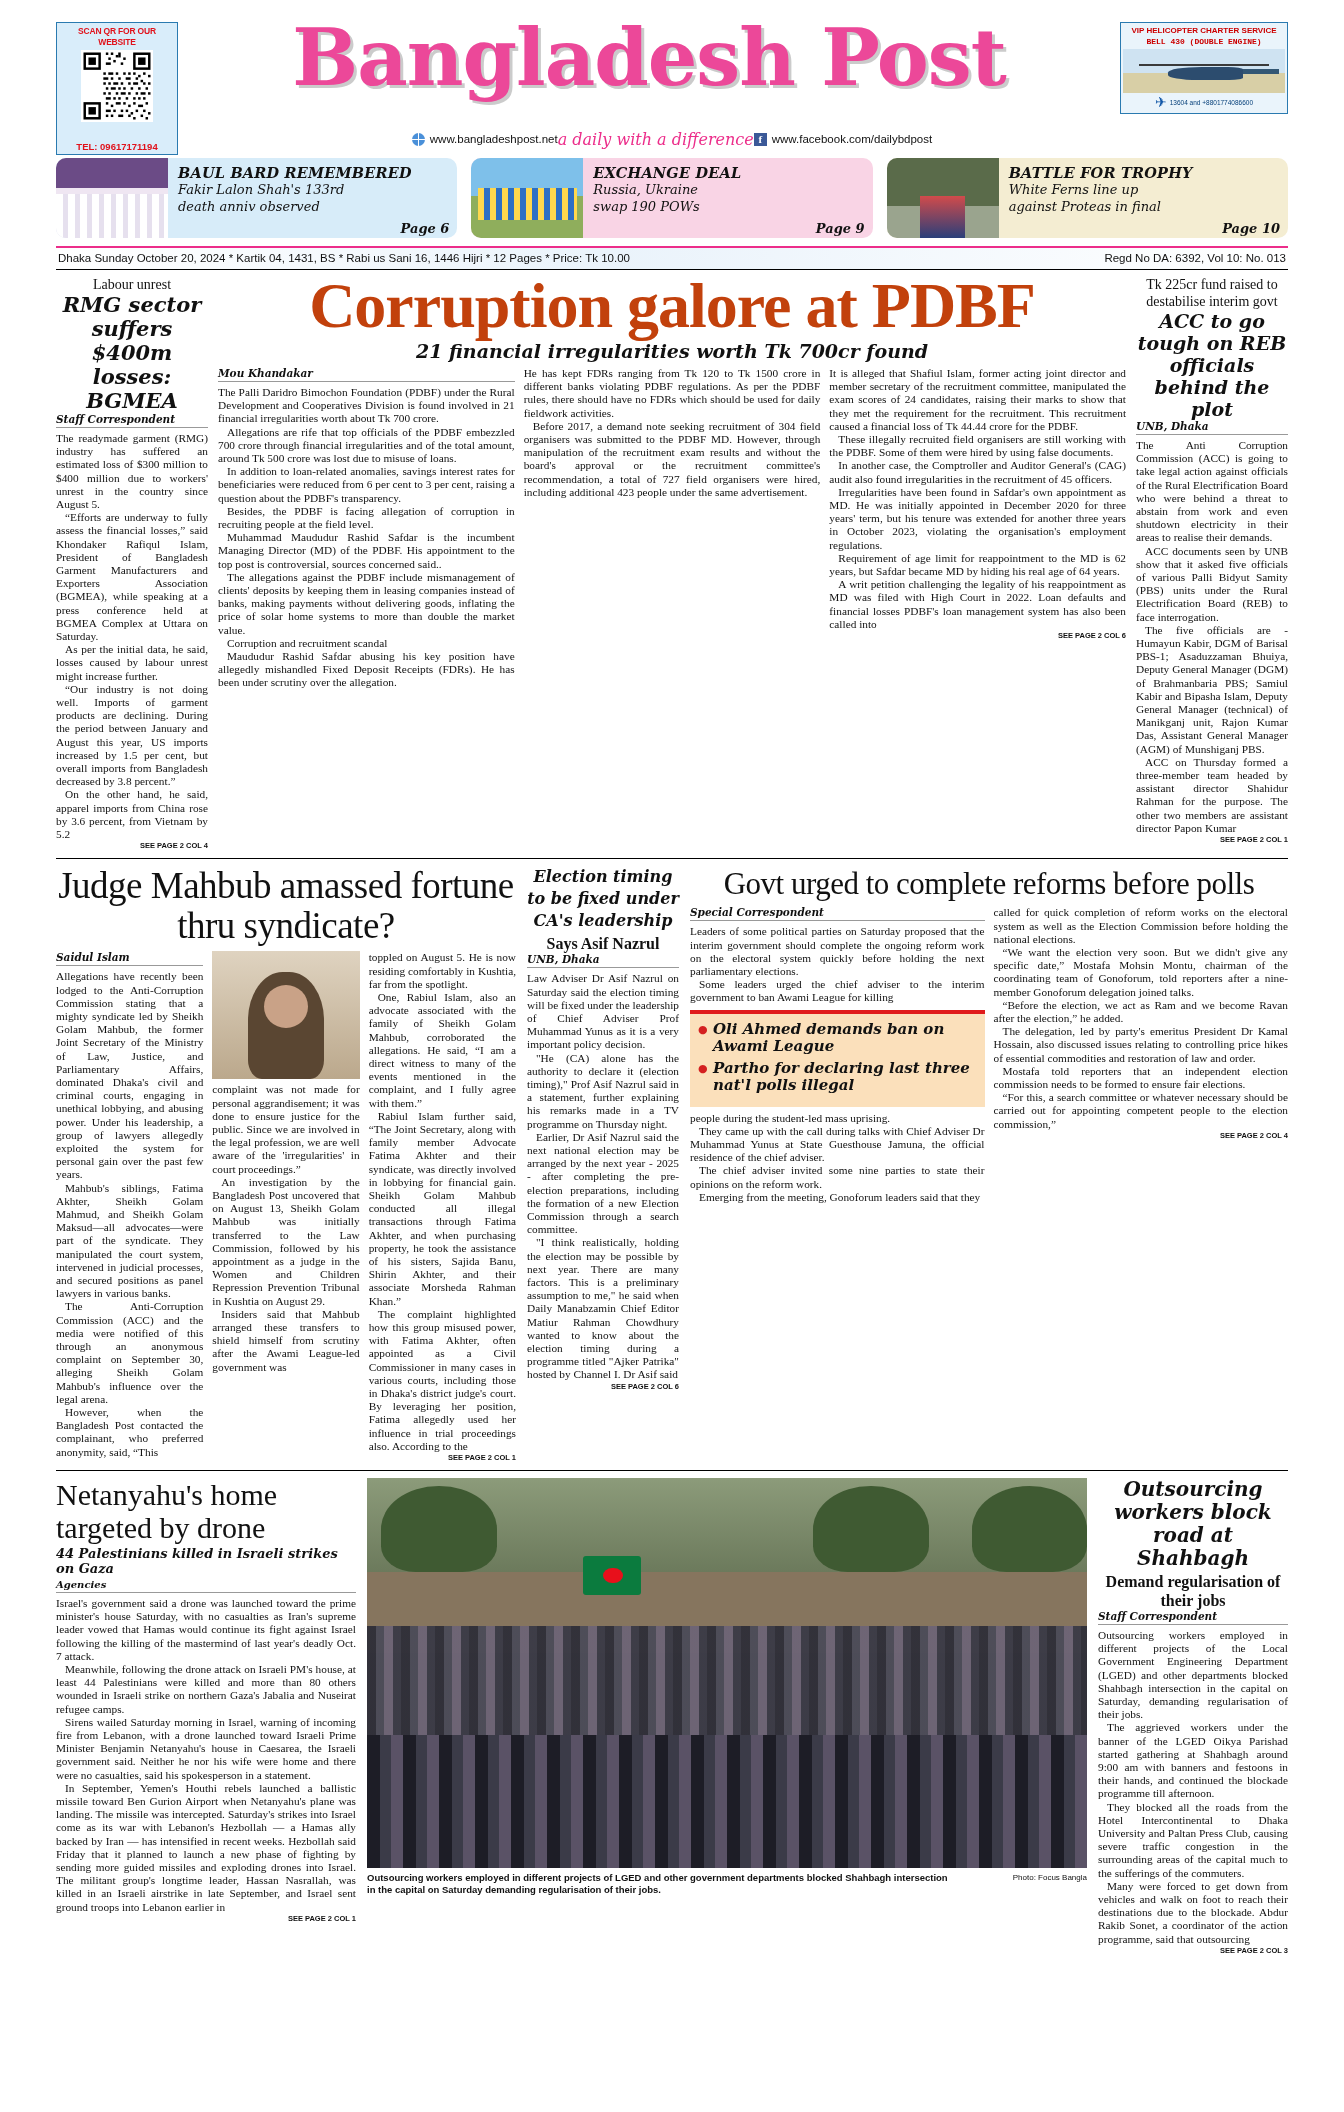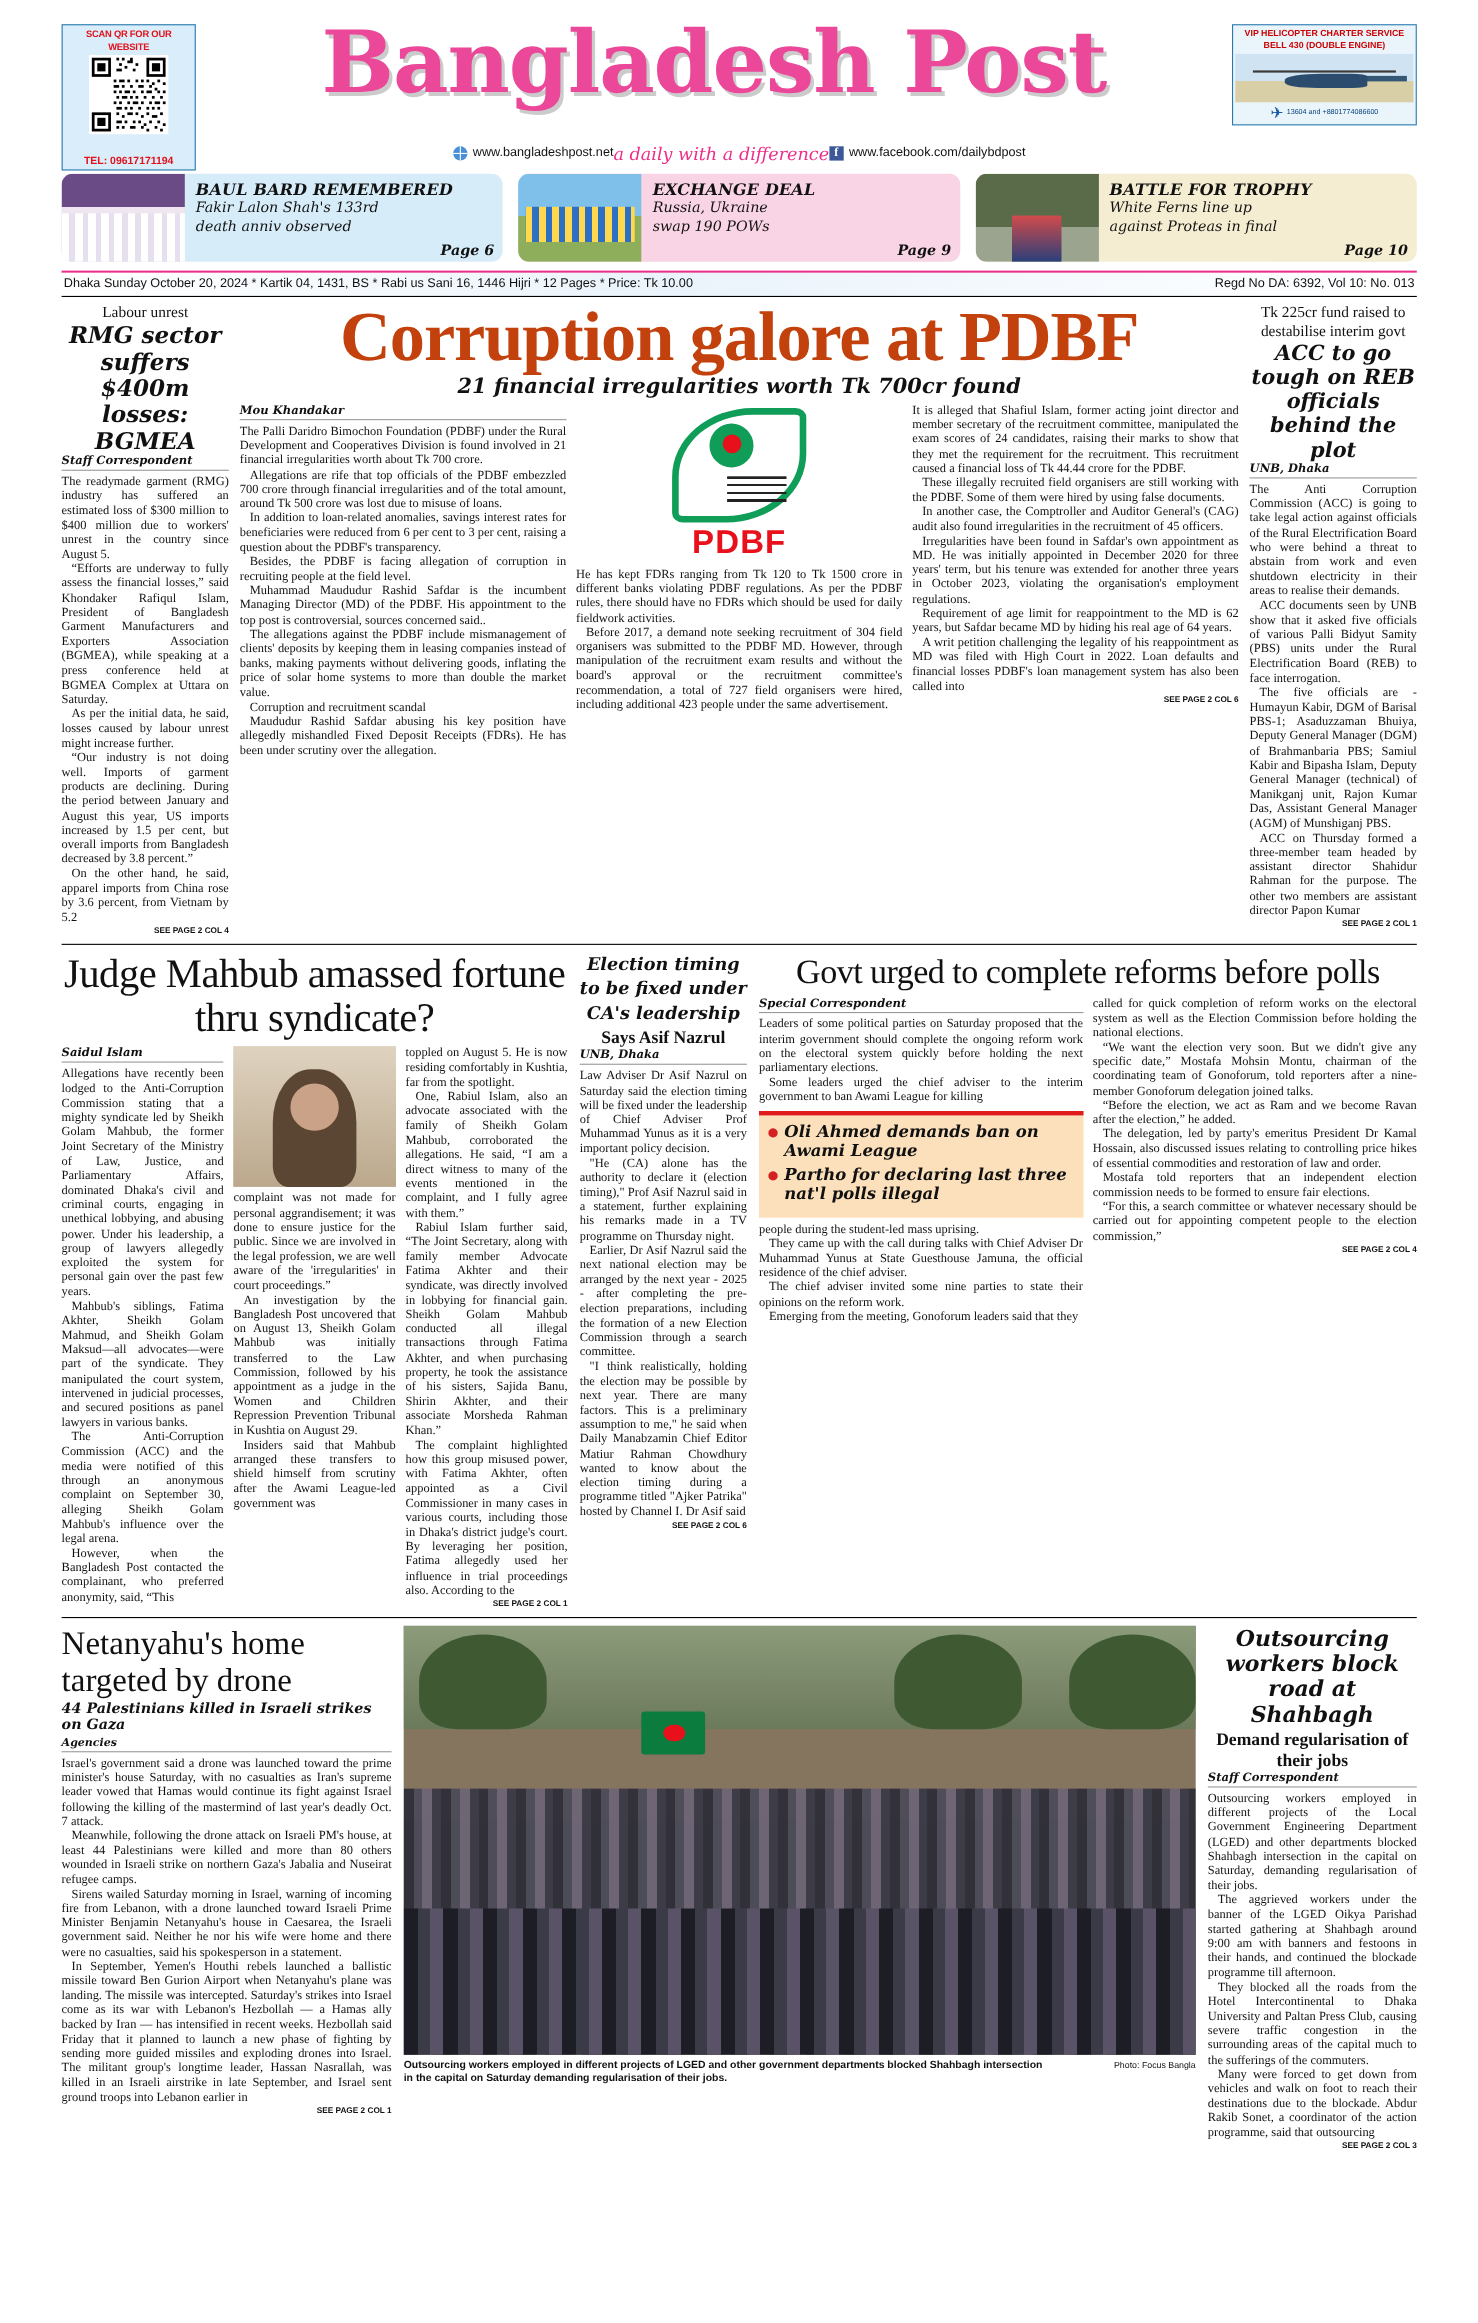--- a/index.html
+++ b/index.html
@@ -21,21 +21,21 @@
   .qr-tel { color:#e1121b; font-family:"Liberation Sans",sans-serif; font-weight:bold; font-size:9.5px; padding-top:18px; }
   .logo-wrap { flex:1; text-align:center; position:relative; margin-top:-6px; }
   .logo {
     font-family:"DejaVu Serif", serif; font-weight:bold;
     font-size:78px; line-height:84px; letter-spacing:-1px;
     color:#ec4899; text-shadow:3px 3px 0 rgba(160,160,160,.55);
     font-style:normal;
   }
   .heli-box { width:168px; border:1px solid #2a7ab0; background:#eaf4fb; text-align:center; padding:3px 2px; }
   .heli-t1 { color:#c00; font-family:"Liberation Sans",sans-serif; font-weight:bold; font-size:8px; line-height:10px; }
-  .heli-t2 { color:#c00; font-family:Liberation Sans, sans-serif; font-weight:bold; font-size:8px; line-height:11px; }
+  .heli-t2 { color:#c00; font-family:Liberation Mono, monospace; font-weight:bold; font-size:8px; line-height:11px; }
   .heli-pic { height:44px; margin:2px 0 1px;
     background:linear-gradient(#cfe3f2 0 55%, #d8cfa6 55% 100%); position:relative; overflow:hidden; }
   .heli-body { position:absolute; left:28%; top:42%; width:46%; height:28%; background:#2c4c6e; border-radius:45% 20% 18% 40%; }
   .heli-rotor { position:absolute; left:10%; top:34%; width:80%; height:2px; background:#3a3a3a; }
   .heli-tail { position:absolute; left:70%; top:46%; width:26%; height:5px; background:#335774; }
   .heli-foot { font-size:6.5px; color:#06407a; font-family:"Liberation Sans",sans-serif; display:flex; align-items:center; justify-content:center; gap:3px; }
   .heli-mark { color:#1358a8; font-size:14px; }
 
   
   .subhead { display:flex; align-items:center; justify-content:center; height:26px; margin-top:-4px; }
@@ -359,29 +359,20 @@
             <p>Allegations are rife that top officials of the PDBF embezzled 700 crore through financial irregularities and of the total amount, around Tk 500 crore was lost due to misuse of loans.</p>
             <p>In addition to loan-related anomalies, savings interest rates for beneficiaries were reduced from 6 per cent to 3 per cent, raising a question about the PDBF's transparency.</p>
             <p>Besides, the PDBF is facing allegation of corruption in recruiting people at the field level.</p>
             <p>Muhammad Maududur Rashid Safdar is the incumbent Managing Director (MD) of the PDBF. His appointment to the top post is controversial, sources concerned said..</p>
             <p>The allegations against the PDBF include mismanagement of clients' deposits by keeping them in leasing companies instead of banks, making payments without delivering goods, inflating the price of solar home systems to more than double the market value.</p>
             <p>Corruption and recruitment scandal</p>
             <p>Maududur Rashid Safdar abusing his key position have allegedly mishandled Fixed Deposit Receipts (FDRs). He has been under scrutiny over the allegation.</p>
           </div>
         </div>
         <div>
-          <div class="pdbf">
-            <div class="pdbf-mark">
-              <div class="pdbf-leaf"></div>
-              <div class="pdbf-circ"></div>
-              <div class="pdbf-dot"></div>
-              <div class="pdbf-lines"></div>
-            </div>
-            <div class="pdbf-txt">PDBF</div>
-          </div>
           <div class="bodytxt">
             <p class="noin">He has kept FDRs ranging from Tk 120 to Tk 1500 crore in different banks violating PDBF regulations. As per the PDBF rules, there should have no FDRs which should be used for daily fieldwork activities.</p>
             <p>Before 2017, a demand note seeking recruitment of 304 field organisers was submitted to the PDBF MD. However, through manipulation of the recruitment exam results and without the board's approval or the recruitment committee's recommendation, a total of 727 field organisers were hired, including additional 423 people under the same advertisement.</p>
           </div>
         </div>
         <div>
           <div class="bodytxt">
             <p class="noin">It is alleged that Shafiul Islam, former acting joint director and member secretary of the recruitment committee, manipulated the exam scores of 24 candidates, raising their marks to show that they met the requirement for the recruitment. This recruitment caused a financial loss of Tk 44.44 crore for the PDBF.</p>
             <p>These illegally recruited field organisers are still working with the PDBF. Some of them were hired by using false documents.</p>
             <p>In another case, the Comptroller and Auditor General's (CAG) audit also found irregularities in the recruitment of 45 officers.</p>

